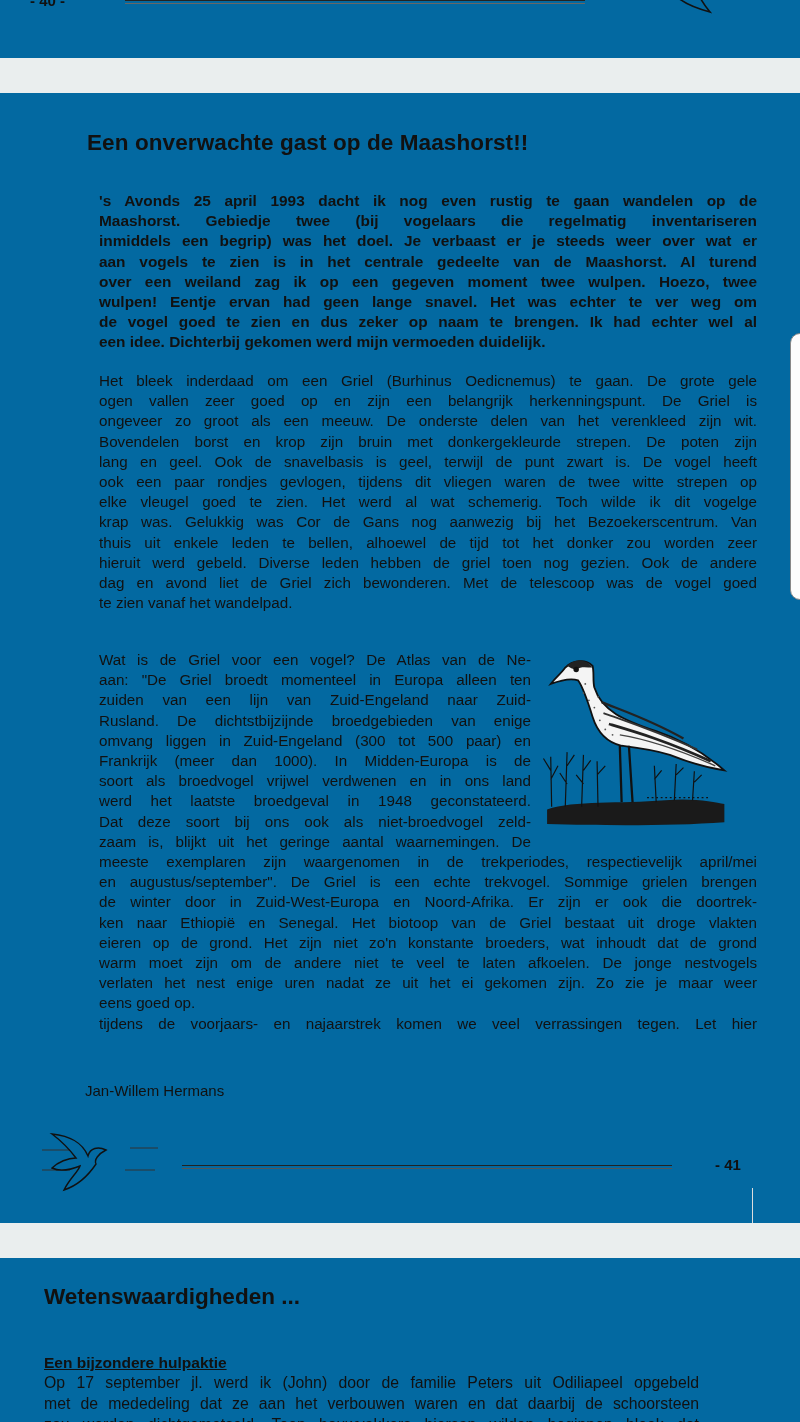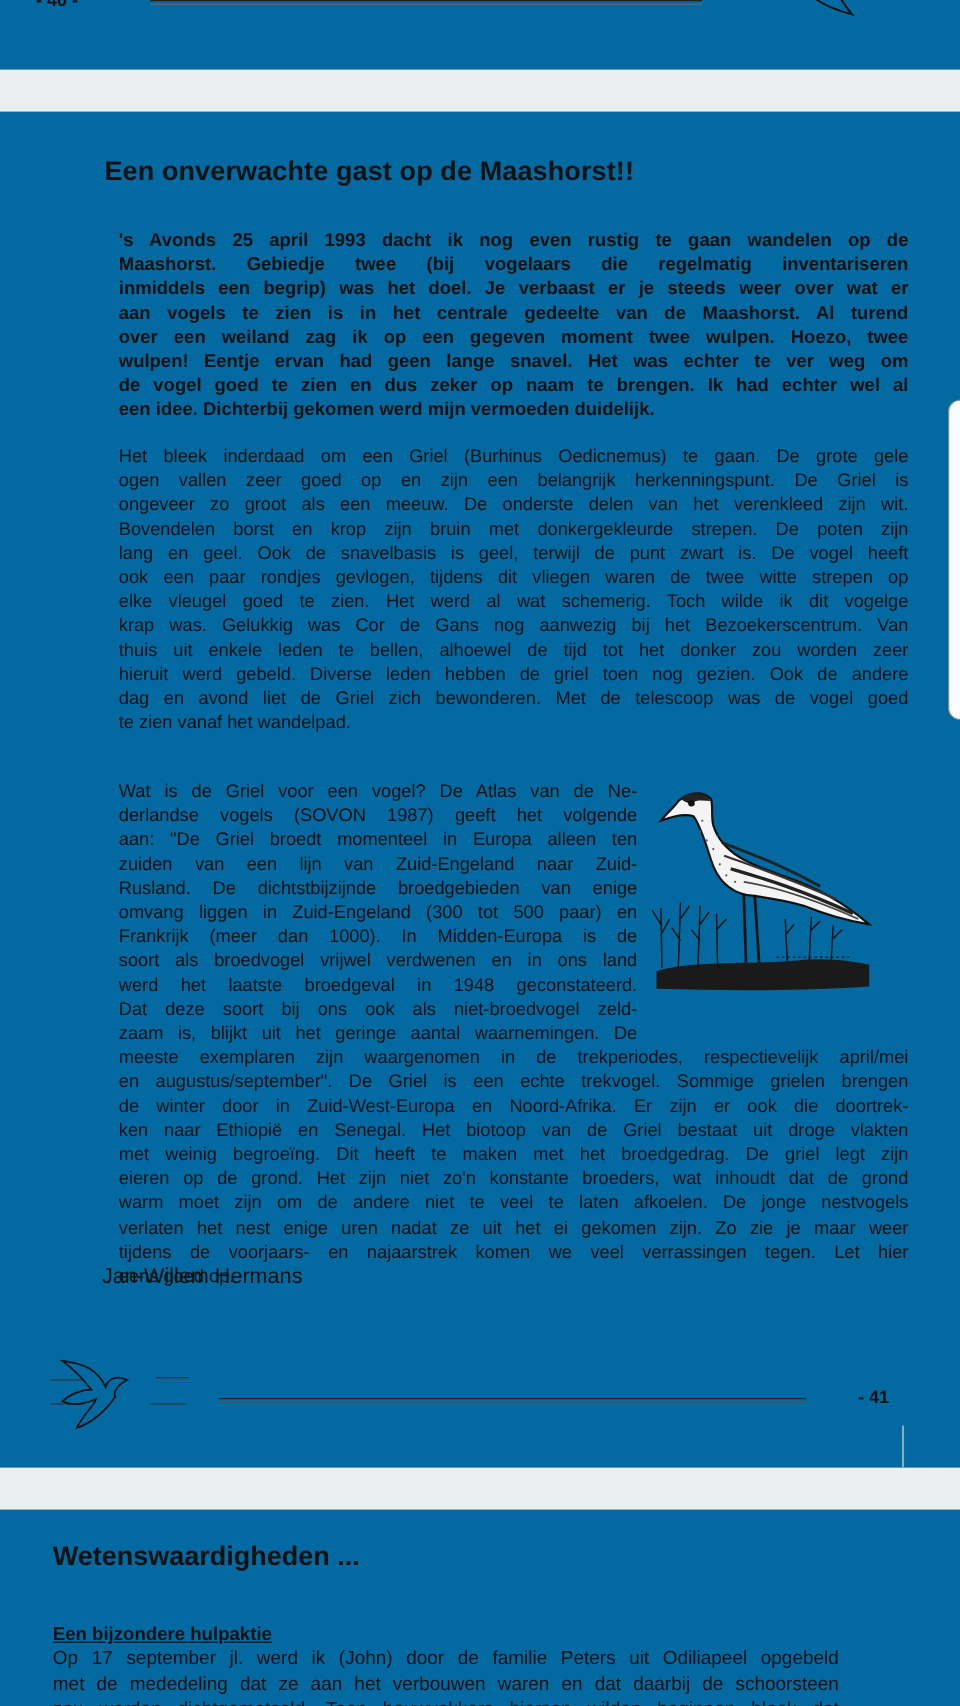--- a/index.html
+++ b/index.html
@@ -40,21 +40,21 @@
   .para.bold { font-weight: bold; font-size: 15.4px; }
   #intro { top: 86px; }
   #body1 { top: 266px; }
   #body2-wrap { top: 545px; }
   .para .line { display: block; text-align: justify; text-align-last: justify; white-space: nowrap; }
   .para .line.last { text-align-last: left; }
   .narrow { width: 432px; }
   .bird-illustration {
     position: absolute; left: 538px; top: 548px; width: 200px; height: 195px;
   }
-  #signature { position: absolute; left: 85px; top: 960px; font-size: 18px; text-align: center; }
+  #signature { position: absolute; left: 85px; top: 989px; font-size: 15px; text-align: center; }
 
   .footer-bird { position: absolute; left: 40px; top: 1035px; width: 125px; height: 65px; }
   .footer-rule {
     position: absolute; left: 182px; top: 1072px; width: 490px; height: 2px;
     border-top: 1px solid #222; border-bottom: 1px solid #555;
   }
   .page-num { position: absolute; left: 715px; top: 1063px; font-size: 15px; font-weight: bold; }
 
   .scroll-indicator {
     position: absolute; left: 790px; top: 240px; width: 20px; height: 265px;
@@ -113,41 +113,39 @@
     <span class="line">krap was. Gelukkig was Cor de Gans nog aanwezig bij het Bezoekerscentrum. Van</span>
     <span class="line">thuis uit enkele leden te bellen, alhoewel de tijd tot het donker zou worden zeer</span>
     <span class="line">hieruit werd gebeld. Diverse leden hebben de griel toen nog gezien. Ook de andere</span>
     <span class="line">dag en avond liet de Griel zich bewonderen. Met de telescoop was de vogel goed</span>
     <span class="line last">te zien vanaf het wandelpad.</span>
   </div>
 
   <div class="para" id="body2-wrap">
     <div class="narrow">
       <span class="line">Wat is de Griel voor een vogel? De Atlas van de Ne-</span>
-      <span class="line">derlandse vogels (SOVON 1987) geeft het volgende</span>
       <span class="line">aan: "De Griel broedt momenteel in Europa alleen ten</span>
       <span class="line">zuiden van een lijn van Zuid-Engeland naar Zuid-</span>
       <span class="line">Rusland. De dichtstbijzijnde broedgebieden van enige</span>
       <span class="line">omvang liggen in Zuid-Engeland (300 tot 500 paar) en</span>
       <span class="line">Frankrijk (meer dan 1000).  In Midden-Europa is de</span>
       <span class="line">soort als broedvogel vrijwel verdwenen en in ons land</span>
       <span class="line">werd het laatste broedgeval in 1948 geconstateerd.</span>
       <span class="line">Dat deze soort bij ons ook als niet-broedvogel zeld-</span>
       <span class="line">zaam is, blijkt uit het geringe aantal waarnemingen. De</span>
     </div>
     <span class="line">meeste exemplaren zijn waargenomen in de trekperiodes, respectievelijk april/mei</span>
     <span class="line">en augustus/september". De Griel is een echte trekvogel. Sommige grielen brengen</span>
     <span class="line">de winter door in Zuid-West-Europa en Noord-Afrika. Er zijn er ook die doortrek-</span>
     <span class="line">ken naar Ethiopië en Senegal. Het biotoop van de Griel bestaat uit droge vlakten</span>
-    <span class="line">met weinig begroeïng. Dit heeft te maken met het broedgedrag. De griel legt zijn</span>
     <span class="line">eieren op de grond. Het zijn niet zo'n konstante broeders, wat inhoudt dat de grond</span>
     <span class="line">warm moet zijn om de andere niet te veel te laten afkoelen. De jonge nestvogels</span>
     <span class="line">verlaten het nest enige uren nadat ze uit het ei gekomen zijn. Zo zie je maar weer</span>
+    <span class="line last">eens goed op.</span>
     <span class="line">tijdens de voorjaars- en najaarstrek komen we veel verrassingen tegen. Let hier</span>
-    <span class="line last">eens goed op.</span>
   </div>
 
   <svg class="bird-illustration" viewBox="0 0 220 200">
 
     <path d="M10 178 C40 168 90 172 140 168 C170 165 195 170 205 172 L205 192 C150 196 80 196 10 194 Z" fill="#1a1a1a"></path>
 
     <path d="M30 22 C38 14 52 12 60 20 C62 28 60 36 62 44 C70 70 95 80 130 92 C160 102 185 118 205 135 C185 132 165 126 145 118 C125 112 108 110 92 108 C75 104 65 92 60 76 C55 60 50 44 44 36 C38 34 30 34 14 40 C20 32 26 28 30 22 Z" fill="#f4f4f4" stroke="#111" stroke-width="2"></path>
 
     <path d="M32 20 C40 12 54 12 60 22 C54 22 48 20 42 24 C38 24 35 22 32 20 Z" fill="#222"></path>
     <circle cx="42" cy="24" r="3" fill="#111"></circle>

